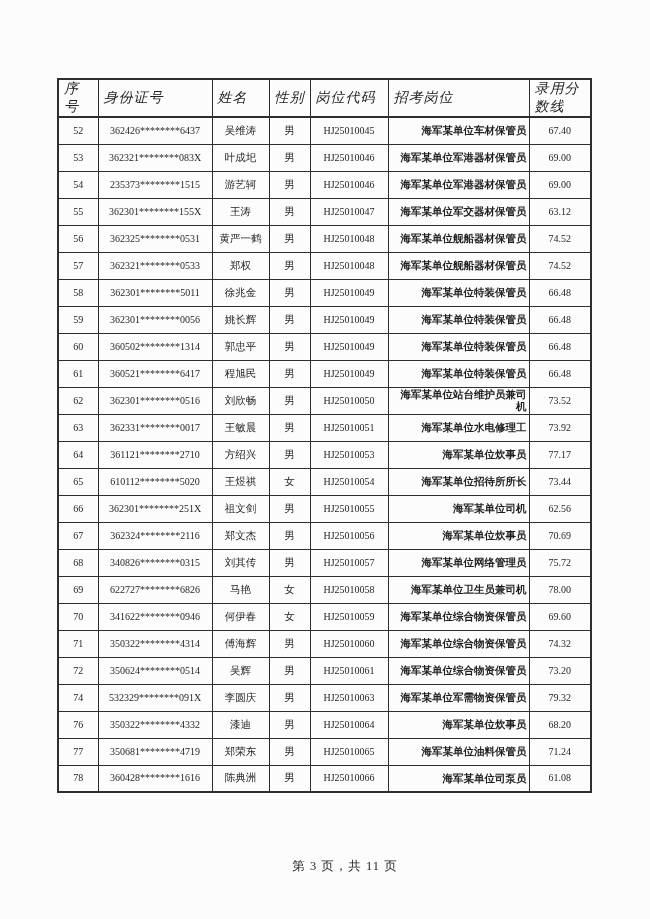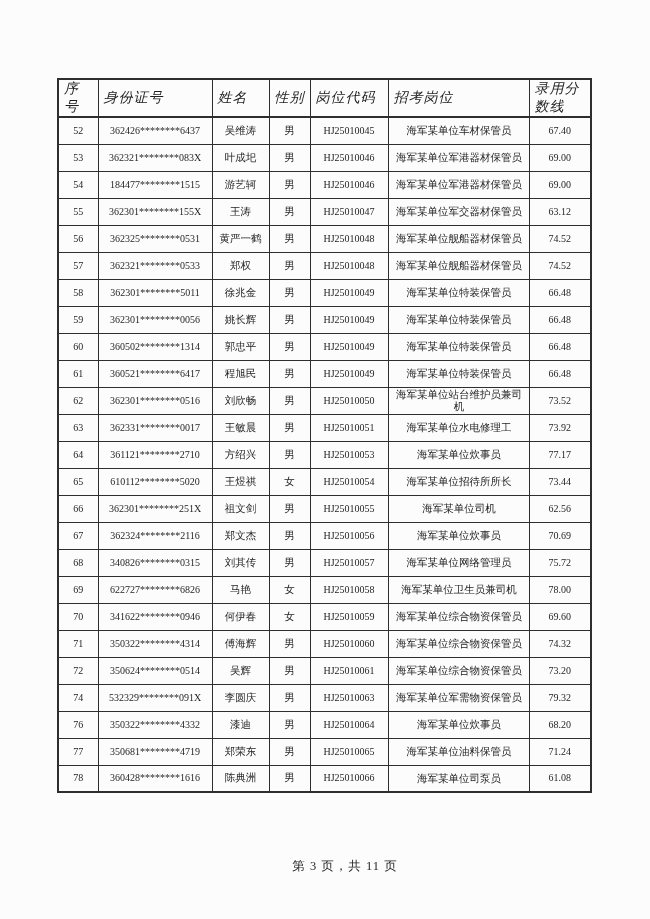--- a/index.html
+++ b/index.html
@@ -63,24 +63,25 @@
     vertical-align: middle;
     padding: 0 2px;
     line-height: 12px;
   }
   table.score-table td.cell-name,
   table.score-table td.cell-gender {
     font-size: 10.5px;
   }
   table.score-table td.cell-job {
     font-size: 10.5px;
-    text-align: center;
+    text-align: right;
     padding: 0 2px 0 3px;
     line-height: 11.5px;
     word-break: break-all;
+    font-weight: bold;
   }
   .page-footer {
     position: absolute;
     left: 0;
     top: 858px;
     width: 650px;
     text-align: center;
     font-size: 12.5px;
     letter-spacing: 1px;
     color: #1f1f1f;
@@ -127,21 +128,21 @@
       <td class="cell-index">53</td>
       <td class="cell-id">362321********083X</td>
       <td class="cell-name">叶成圯</td>
       <td class="cell-gender">男</td>
       <td class="cell-code">HJ25010046</td>
       <td class="cell-job">海军某单位军港器材保管员</td>
       <td class="cell-score">69.00</td>
     </tr>
         <tr>
       <td class="cell-index">54</td>
-      <td class="cell-id">184477********1515</td>
+      <td class="cell-id">235373********1515</td>
       <td class="cell-name">游艺轲</td>
       <td class="cell-gender">男</td>
       <td class="cell-code">HJ25010046</td>
       <td class="cell-job">海军某单位军港器材保管员</td>
       <td class="cell-score">69.00</td>
     </tr>
         <tr>
       <td class="cell-index">55</td>
       <td class="cell-id">362301********155X</td>
       <td class="cell-name">王涛</td>

